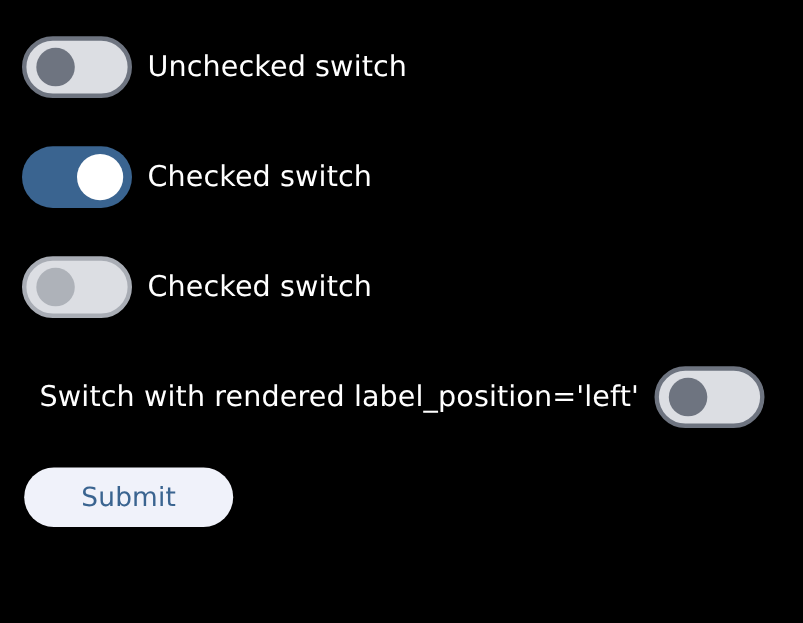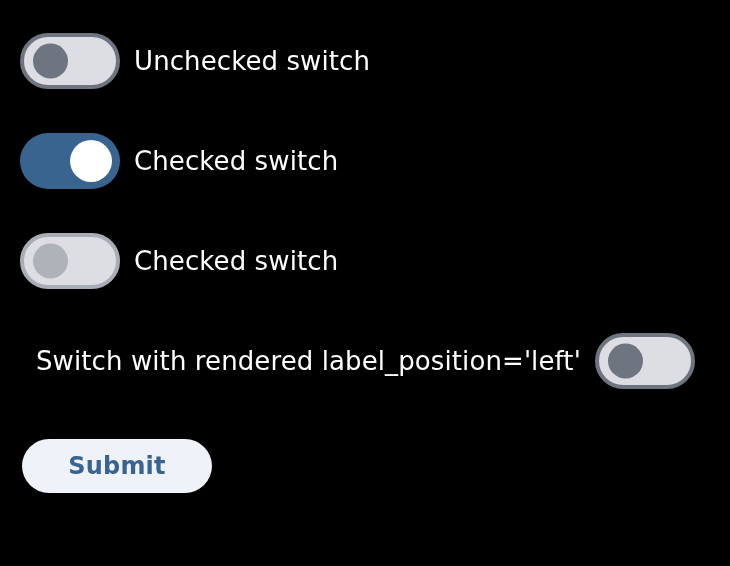--- a/index.html
+++ b/index.html
@@ -105,25 +105,24 @@
     left: 22px;
     top: 425px;
     width: 190px;
     height: 54px;
     border-radius: 27px;
     background: #f0f2fa;
     border: none;
     color: #3a6490;
     font-family: "DejaVu Sans", sans-serif;
     font-size: 24px;
-    font-weight: bold;
+    font-weight: normal;
     letter-spacing: 0.2px;
     cursor: pointer;
     padding: 0;
-    margin-top: 14px;
   }
 </style>
 </head>
 <body>
 
 <div class="form">
 
   <div class="switch-row" style="top:33px;">
     <div class="switch switch-off" role="switch" aria-checked="false">
       <span class="thumb"></span>

